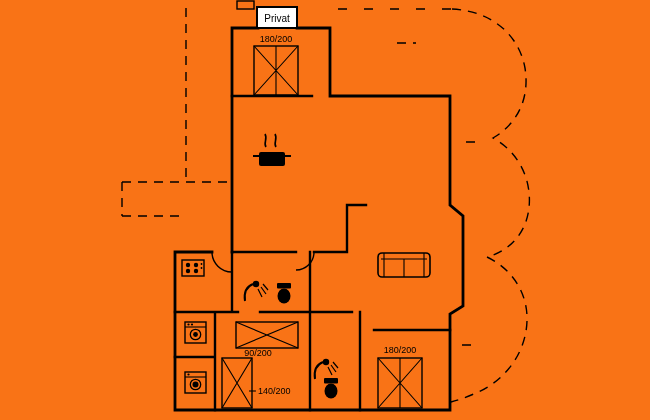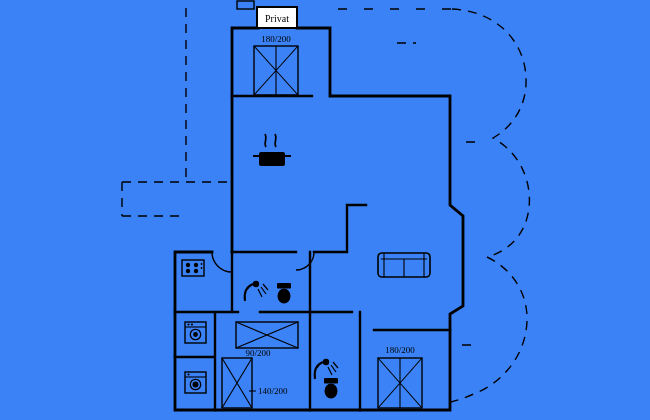--- a/index.html
+++ b/index.html
@@ -1,21 +1,21 @@
 <!DOCTYPE html>
 <html><head>
 <meta charset="utf-8">
 <style>
   html,body{margin:0;padding:0;background:#ffffff;}
   .canvas{
     position:relative;
     width:650px;height:420px;
-    background:#3b82f6;
+    background:#f97316;
     overflow:hidden;
-    font-family:Liberation Serif, serif;
+    font-family:Liberation Sans, sans-serif;
   }
   svg{position:absolute;left:0;top:0;}
   .wall{stroke:#000;stroke-width:2.8;fill:none;stroke-linecap:square;}
   .iwall{stroke:#000;stroke-width:2.4;fill:none;stroke-linecap:square;}
   .thin{stroke:#000;stroke-width:1.4;fill:none;}
   .dash{stroke:#000;stroke-width:1.4;fill:none;stroke-dasharray:9 7;}
   .dash-sparse{stroke:#000;stroke-width:1.4;fill:none;stroke-dasharray:9 17;}
   .lbl{font-size:9px;fill:#000;}
   .lbl-big{font-size:10px;fill:#000;}
 </style>

